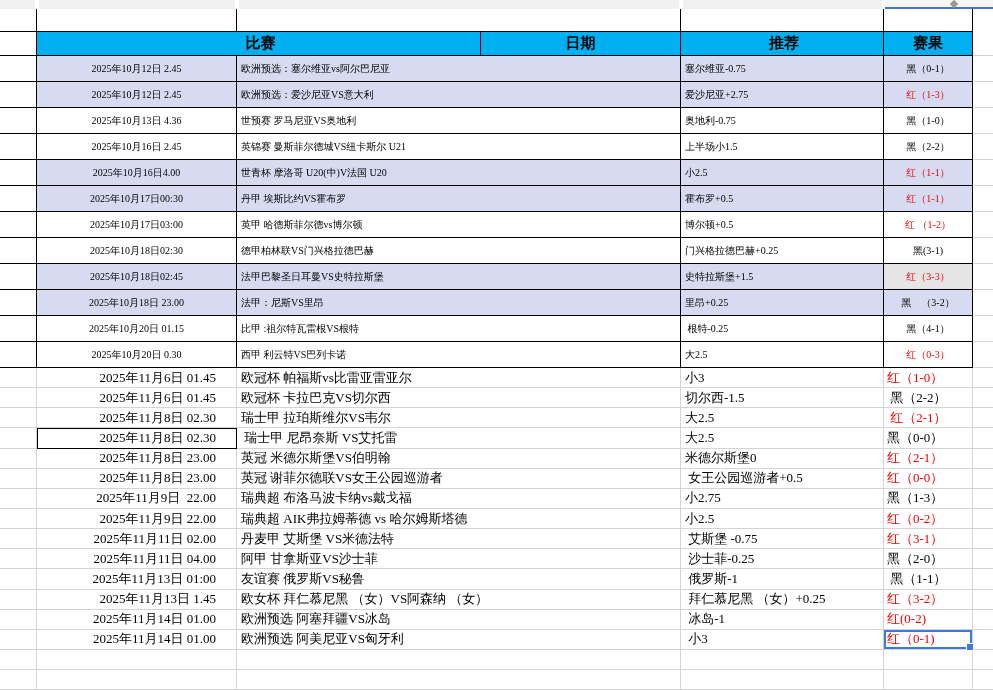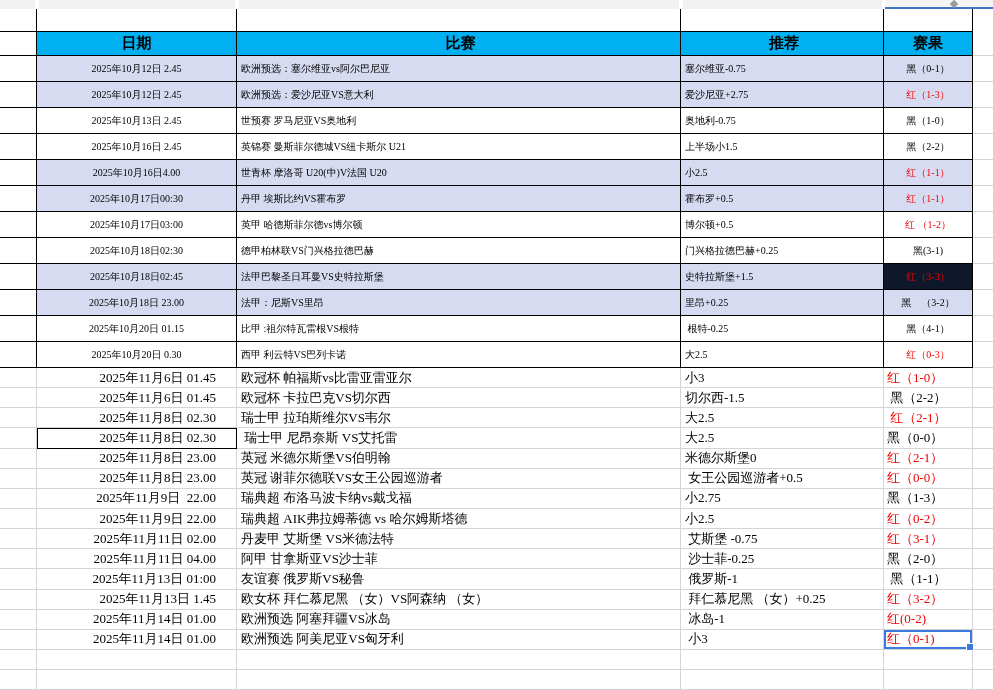--- a/index.html
+++ b/index.html
@@ -32,21 +32,21 @@
   .header .c-date,.header .c-match,.header .c-rec,.header .c-res { background:var(--header_bg); }
   .header .c-x { border:none; border-bottom:1px solid var(--grid); }
 
   
   .b { height:26px; font-size:10px; }
   .b .cell { border-right:1px solid var(--border); border-bottom:1px solid var(--border); }
   .b .c-x { border-right:none; border-bottom:1px solid var(--grid); }
   .b .c-date { justify-content:center; }
   .b .c-res { justify-content:center; }
   .b.shaded .c-date, .b.shaded .c-match, .b.shaded .c-rec, .b.shaded .c-res { background:var(--shaded_bg); }
-  .b.res-white .c-res { background:#0f172a; }
+  .b.res-white .c-res { background:#e5e5e5; }
 
   
   .p { height:20.15px; font-size:13px; }
   .p .cell { border-right:1px solid var(--grid); border-bottom:1px solid var(--grid); }
   .p .c-x { border-right:none; }
   .p .c-date { justify-content:flex-end; padding-right:20px; }
   .p .c-res { padding-left:3px; }
   .p.date-boxed .c-date { border:1px solid var(--border); }
   .filler { height:20px; }
 
@@ -75,25 +75,25 @@
       <div class="cell c-a"></div>
       <div class="cell c-date"></div>
       <div class="cell c-match"></div>
       <div class="cell c-rec"></div>
       <div class="cell c-res"></div>
       <div class="cell c-x"></div>
     </div>
 
     <div class="row header">
       <div class="cell c-a"></div>
+      <div class="cell c-match" style="justify-content:center">
+          <span>比赛</span>
+        </div>
       <div class="cell c-date">
           <span>日期</span>
-        </div>
-      <div class="cell c-match" style="justify-content:center">
-          <span>比赛</span>
         </div>
       <div class="cell c-rec" style="">
           <span>推荐</span>
         </div>
       <div class="cell c-res">
           <span>赛果</span>
         </div>
       <div class="cell c-x"></div>
     </div>
 
@@ -126,21 +126,21 @@
             <span class="rec-text">爱沙尼亚+2.75</span>
           </div>
     <div class="cell c-res">
             <span class="res-text red">红（1-3）</span>
           </div>
     <div class="cell c-x"></div>
   </div>
         <div class="row b">
     <div class="cell c-a"></div>
     <div class="cell c-date">
-            <span class="date-text">2025年10月13日 2.45</span>
+            <span class="date-text">2025年10月13日 4.36</span>
           </div>
     <div class="cell c-match">
             <span class="match-text">世预赛 罗马尼亚VS奥地利</span>
           </div>
     <div class="cell c-rec">
             <span class="rec-text">奥地利-0.75</span>
           </div>
     <div class="cell c-res">
             <span class="res-text">黑（1-0）</span>
           </div>

